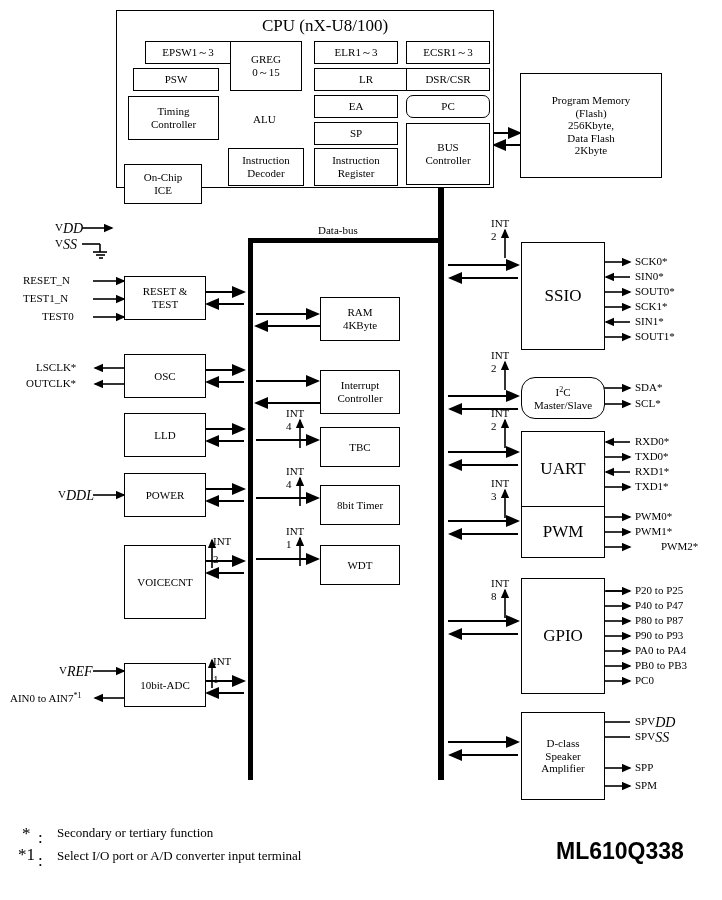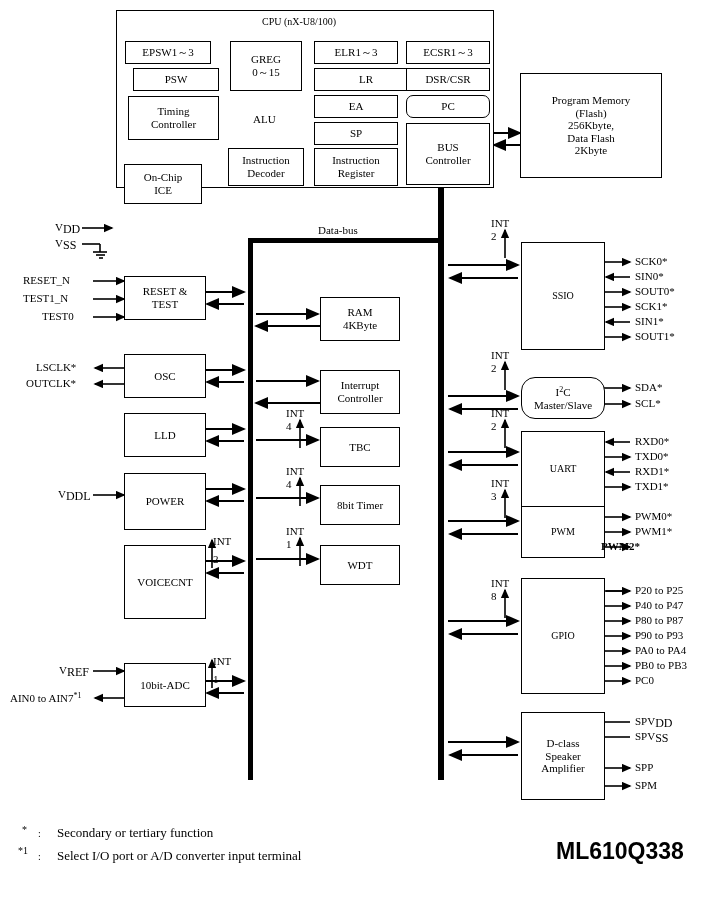--- a/index.html
+++ b/index.html
@@ -1,23 +1,23 @@
 <!DOCTYPE html>
 <html><head>
 <meta charset="utf-8">
 <style>
   html,body{margin:0;padding:0;}
   body{width:722px;height:900px;background:#ffffff;font-family:"Liberation Serif",serif;color:#000;position:relative;overflow:hidden;}
   #root{position:relative;width:722px;height:900px;}
   .box{position:absolute;border:1.5px solid #000;background:#fff;box-sizing:border-box;display:flex;align-items:center;justify-content:center;text-align:center;line-height:1.15;}
   .lbl{position:absolute;white-space:nowrap;}
   .fs11{font-size:11px;}
-  .fs12{font-size:10px;}
+  .fs12{font-size:17px;}
   .fs13{font-size:13px;}
-  sub{font-size:12px;vertical-align:-2px;}
+  sub{font-size:14px;vertical-align:-2px;font-style:italic;}
   sup{font-size:8px;vertical-align:4px;}
   .cpuwrap{position:absolute;border:1.5px solid #000;background:#fff;box-sizing:border-box;}
   svg{position:absolute;left:0;top:0;overflow:visible;}
   .title{position:absolute;font-family:"Liberation Sans",sans-serif;font-weight:bold;}
 </style>
 </head>
 <body>
 
 <div id="root">
 
@@ -165,21 +165,21 @@
       <line x1="604" y1="768" x2="630" y2="768" marker-end="url(#arS)"></line>
       <line x1="604" y1="786" x2="630" y2="786" marker-end="url(#arS)"></line>
     </g>
 
     <polygon points="236,100 296,100 284,138 248,138" fill="#fff" stroke="#000" stroke-width="1.5"></polygon>
   </svg>
 
   <div class="cpuwrap" style="left:116px;top:10px;width:378px;height:178px;"></div>
   <div class="lbl fs12" style="left:262px;top:16px;">CPU (nX-U8/100)</div>
 
-  <div class="box fs11" style="left:125px;top:41px;width:86px;height:23px;">
+  <div class="box fs11" style="left:145px;top:41px;width:86px;height:23px;">
       <span>EPSW1～3</span>
     </div>
   <div class="box fs11" style="left:133px;top:68px;width:86px;height:23px;">
       <span>PSW</span>
     </div>
   <div class="box fs11" style="left:128px;top:96px;width:91px;height:44px;white-space:pre-line;"><span>Timing
 Controller</span></div>
 
   <div class="box fs11" style="left:230px;top:41px;width:72px;height:50px;white-space:pre-line;"><span>GREG
 0～15</span></div>
@@ -226,21 +226,21 @@
   <div class="lbl fs11" style="left:318px;top:224px;">Data-bus</div>
 
   <div class="box fs11" style="left:124px;top:276px;width:82px;height:44px;white-space:pre-line;"><span>RESET &amp;
 TEST</span></div>
   <div class="box fs11" style="left:124px;top:354px;width:82px;height:44px;">
       <span>OSC</span>
     </div>
   <div class="box fs11" style="left:124px;top:413px;width:82px;height:44px;">
       <span>LLD</span>
     </div>
-  <div class="box fs11" style="left:124px;top:473px;width:82px;height:57px;">
+  <div class="box fs11" style="left:124px;top:473px;width:82px;height:44px;">
       <span>POWER</span>
     </div>
   <div class="box fs11" style="left:124px;top:545px;width:82px;height:74px;">
       <span>VOICECNT</span>
     </div>
   <div class="box fs11" style="left:124px;top:663px;width:82px;height:44px;">
       <span>10bit-ADC</span>
     </div>
 
   <div class="box fs11" style="left:320px;top:297px;width:80px;height:44px;white-space:pre-line;"><span>RAM
@@ -327,21 +327,21 @@
   <div class="lbl fs11" style="left:635px;top:381px;">SDA*</div>
   <div class="lbl fs11" style="left:635px;top:397px;">SCL*</div>
 
   <div class="lbl fs11" style="left:635px;top:435px;">RXD0*</div>
   <div class="lbl fs11" style="left:635px;top:450px;">TXD0*</div>
   <div class="lbl fs11" style="left:635px;top:465px;">RXD1*</div>
   <div class="lbl fs11" style="left:635px;top:480px;">TXD1*</div>
 
   <div class="lbl fs11" style="left:635px;top:510px;">PWM0*</div>
   <div class="lbl fs11" style="left:635px;top:525px;">PWM1*</div>
-  <div class="lbl fs11" style="left:601px;top:540px;font-weight:bold;">PWM2*</div>
+  <div class="lbl fs11" style="left:661px;top:540px;">PWM2*</div>
 
   <div class="lbl fs11" style="left:635px;top:584px;">P20 to P25</div>
   <div class="lbl fs11" style="left:635px;top:599px;">P40 to P47</div>
   <div class="lbl fs11" style="left:635px;top:614px;">P80 to P87</div>
   <div class="lbl fs11" style="left:635px;top:629px;">P90 to P93</div>
   <div class="lbl fs11" style="left:635px;top:644px;">PA0 to PA4</div>
   <div class="lbl fs11" style="left:635px;top:659px;">PB0 to PB3</div>
   <div class="lbl fs11" style="left:635px;top:674px;">PC0</div>
 
   <div class="lbl fs11" style="left:635px;top:715px;">SPV<sub>DD</sub></div>

